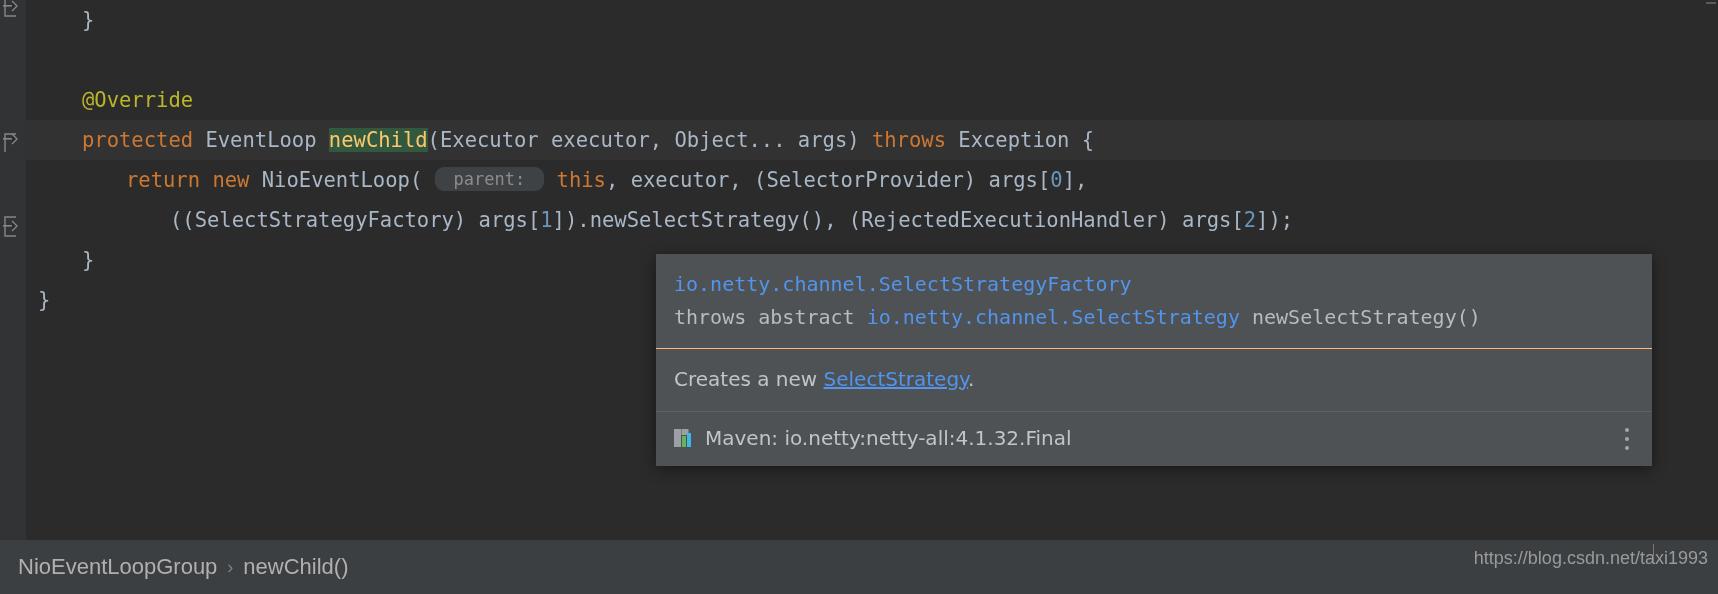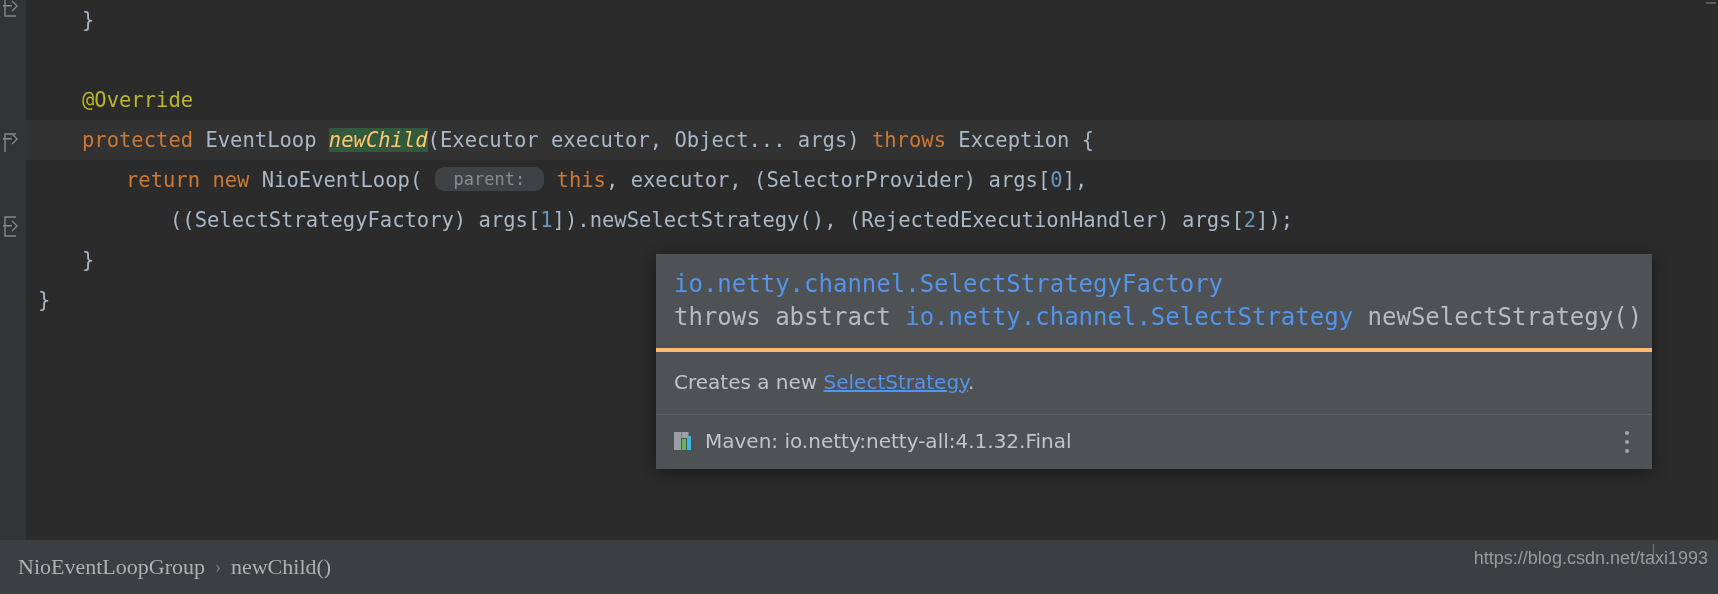--- a/index.html
+++ b/index.html
@@ -35,42 +35,42 @@
     line-height:40px;
     white-space:pre;
     color:#a9b7c6;
   }
   .ln{position:relative;height:40px;padding-left:12px;}
   .ln.hl{background:#323232;}
   .kw{color:#cc7832;}
   .num{color:#6897bb;}
   .ann{color:#bbb529;}
   .plain{color:#a9b7c6;}
-  .mth-hl{background:#32593d;color:#ffc66d;font-style:italic;}
+  .mth-hl{background:#32593d;color:#ffc66d;}
   .hint{
     background:#3f4244;color:#8c8c8c;
     border-radius:9px;
     font-size:17px;
     padding:2px 19px;
     position:relative;top:-2px;
   }
 
   
   #doc{
     position:absolute;
     left:656px;top:254px;width:996px;
     background:#4e5254;
     box-shadow:0 3px 14px rgba(0,0,0,.45);
     font-family:"DejaVu Sans","Liberation Sans",sans-serif;
   }
   #doc-head{
     padding:14px 18px 14px 18px;
-    border-bottom:4px solid #fdba74;
+    border-bottom:1px solid #fdba74;
     font-family:"DejaVu Sans Mono","Liberation Mono",monospace;
-    font-size:24px;line-height:33px;
+    font-size:20px;line-height:33px;
     color:#b5bcc2;
     white-space:nowrap;
   }
   .lnk{color:#5394ec;}
   #doc-body{
     padding:16px 2px 18px 18px;
     border-bottom:1px solid #5c6063;
     font-size:20px;line-height:28px;color:#c2c5c7;
   }
   #doc-body .lnk{color:#5394ec;}
@@ -93,21 +93,21 @@
   }
   #kebab i{display:block;width:4px;height:4px;border-radius:50%;background:#a6a6a6;}
 
   
   #bottom{
     position:absolute;left:0;bottom:0;width:1718px;height:54px;
     background:#3c3f41;
   }
   #breadcrumb{
     position:absolute;left:18px;top:14px;
-    font-family:Liberation Serif, serif;
+    font-family:Liberation Sans, sans-serif;
     font-size:22px;color:#b0b0b0;
     display:flex;align-items:center;gap:10px;
   }
   #breadcrumb .sep{color:#808080;font-size:18px;}
   #watermark{
     position:absolute;right:10px;top:8px;
     font-family:Liberation Sans, sans-serif;
     font-size:18px;color:#9a9a9a;
   }
   #wm-tick{

